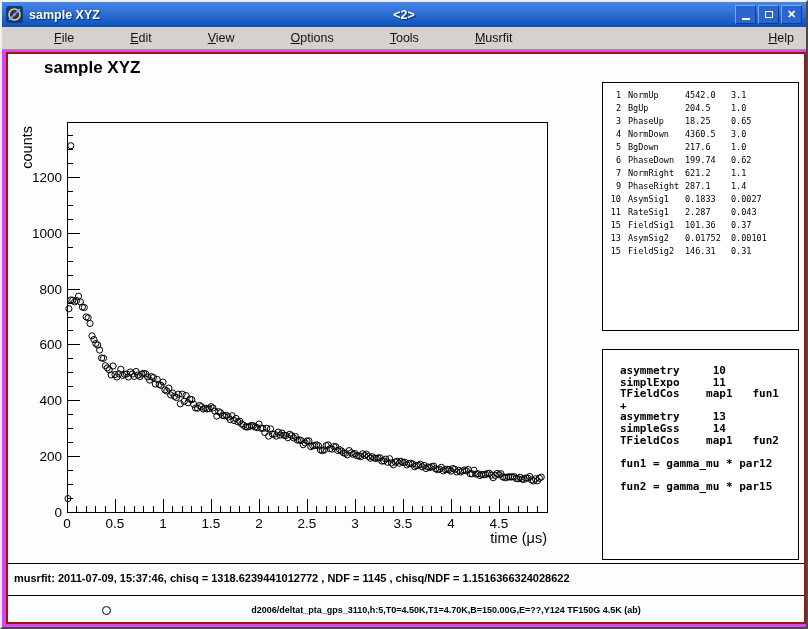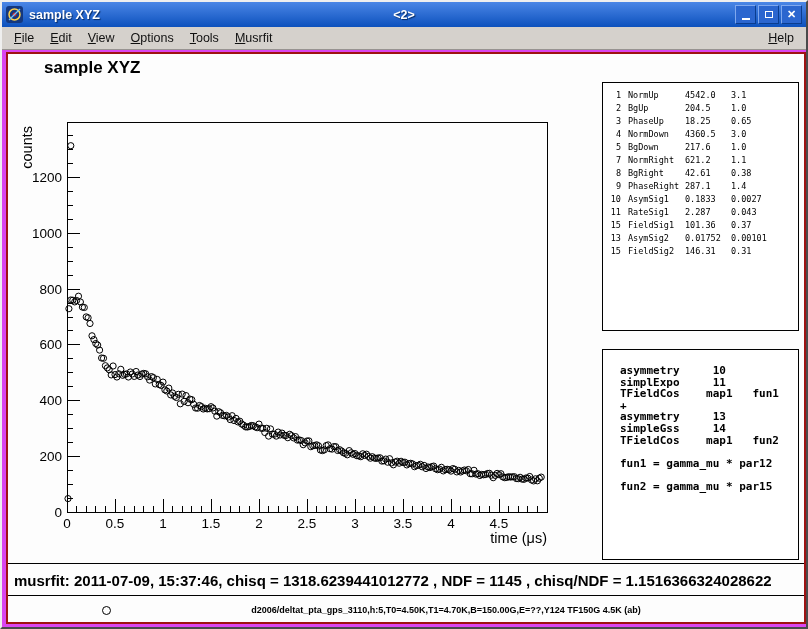--- a/index.html
+++ b/index.html
@@ -18,21 +18,21 @@
   .win-btn{width:19px;height:17px;background:#2b66cf;border:1px solid;border-color:#7fa8ee #0a3d8f #0a3d8f #7fa8ee;
            display:flex;align-items:center;justify-content:center;color:#fff;font-size:10px;cursor:default;}
   .glyph-min{width:8px;height:2px;background:#fff;margin-top:9px;}
   .glyph-max{width:8px;height:7px;border:1px solid #fff;box-sizing:border-box;}
   .glyph-close{font-weight:bold;font-size:11px;line-height:11px;}
   
   .menubar{position:absolute;left:0;top:25px;right:0;height:22px;background:#d5d1cc;
            display:flex;align-items:center;font-size:12.5px;color:#111;
            border-bottom:1px solid #979390;padding:0 4px;}
   .menu-left{display:flex;}
-  .menu-item{padding:2px 8px;cursor:default;}
+  .menu-item{padding:2px 8px;cursor:default;margin-left:40px;}
   .menu-help{margin-left:auto;padding:2px 8px;}
   
   .canvas{position:absolute;left:4px;top:50px;width:800px;height:572px;background:#fdfdfd;
           border:2px solid #9e1212;box-sizing:border-box;}
   .canvas-title{position:absolute;left:36px;top:4px;font-size:17px;font-weight:bold;color:#000;}
   .plot-svg{position:absolute;left:0;top:0;width:560px;height:520px;
             font-family:"Liberation Sans",sans-serif;}
   .param-box{position:absolute;left:594px;top:28px;width:197px;height:249px;background:#fff;
              border:1px solid #000;box-sizing:border-box;padding-top:6px;overflow:hidden;}
   .prow{height:13px;line-height:13px;padding-left:5px;font-family:"DejaVu Sans Mono",monospace;
@@ -40,21 +40,21 @@
   .pnum{display:inline-block;width:13px;text-align:right;margin-right:7px;}
   .pname{display:inline-block;width:57px;}
   .pval{display:inline-block;width:46px;}
   .theory-box{position:absolute;left:594px;top:295px;width:197px;height:211px;background:#fff;
               border:1px solid #000;box-sizing:border-box;}
   .theory-pre{margin:8px;padding:7px 0 0 9px;font-family:"DejaVu Sans Mono",monospace;
               font-weight:bold;font-size:11px;line-height:11.6px;color:#000;white-space:pre;}
   .hline{position:absolute;left:0;right:0;height:1px;background:#000;}
   .hline-1{top:509px;}
   .hline-2{top:541px;}
-  .stats-text{position:absolute;left:6px;top:518px;font-size:15px;font-weight:bold;color:#000;
+  .stats-text{position:absolute;left:6px;top:518px;font-size:11px;font-weight:bold;color:#000;
               white-space:nowrap;}
   .legend-marker{position:absolute;left:94px;top:552px;width:7px;height:7px;border:1px solid #000;
                  border-radius:50%;background:transparent;}
   .legend-text{position:absolute;left:120px;right:40px;top:551px;text-align:center;
                font-size:9px;font-weight:bold;color:#000;white-space:nowrap;}
 </style>
 </head>
 <body>
 
 <div class="window">
@@ -460,22 +460,22 @@
         <circle cx="62.8" cy="91.7" r="3.1" fill="none" stroke="#000"></circle>
         <circle cx="60.0" cy="444.6" r="3.1" fill="none" stroke="#000"></circle>
       </svg>
 
     <div class="param-box">
         <div class="prow"><span class="pnum">1</span><span class="pname">NormUp</span><span class="pval">4542.0</span><span class="perr">3.1</span></div>
         <div class="prow"><span class="pnum">2</span><span class="pname">BgUp</span><span class="pval">204.5</span><span class="perr">1.0</span></div>
         <div class="prow"><span class="pnum">3</span><span class="pname">PhaseUp</span><span class="pval">18.25</span><span class="perr">0.65</span></div>
         <div class="prow"><span class="pnum">4</span><span class="pname">NormDown</span><span class="pval">4360.5</span><span class="perr">3.0</span></div>
         <div class="prow"><span class="pnum">5</span><span class="pname">BgDown</span><span class="pval">217.6</span><span class="perr">1.0</span></div>
+        <div class="prow"><span class="pnum">6</span><span class="pname">PhaseDown</span><span class="pval">199.74</span><span class="perr">0.62</span></div>
         <div class="prow"><span class="pnum">7</span><span class="pname">NormRight</span><span class="pval">621.2</span><span class="perr">1.1</span></div>
-        <div class="prow"><span class="pnum">8</span><span class="pname">BgRight</span><span class="pval">42.61</span><span class="perr">0.38</span></div>
         <div class="prow"><span class="pnum">9</span><span class="pname">PhaseRight</span><span class="pval">287.1</span><span class="perr">1.4</span></div>
         <div class="prow"><span class="pnum">10</span><span class="pname">AsymSig1</span><span class="pval">0.1833</span><span class="perr">0.0027</span></div>
         <div class="prow"><span class="pnum">11</span><span class="pname">RateSig1</span><span class="pval">2.287</span><span class="perr">0.043</span></div>
         <div class="prow"><span class="pnum">15</span><span class="pname">FieldSig1</span><span class="pval">101.36</span><span class="perr">0.37</span></div>
         <div class="prow"><span class="pnum">13</span><span class="pname">AsymSig2</span><span class="pval">0.01752</span><span class="perr">0.00101</span></div>
         <div class="prow"><span class="pnum">15</span><span class="pname">FieldSig2</span><span class="pval">146.31</span><span class="perr">0.31</span></div>
       </div>
 
     <div class="theory-box">
       <pre class="theory-pre">asymmetry     10

